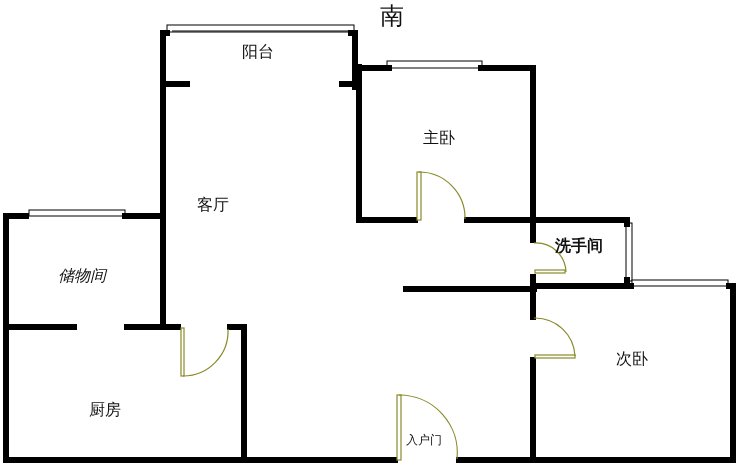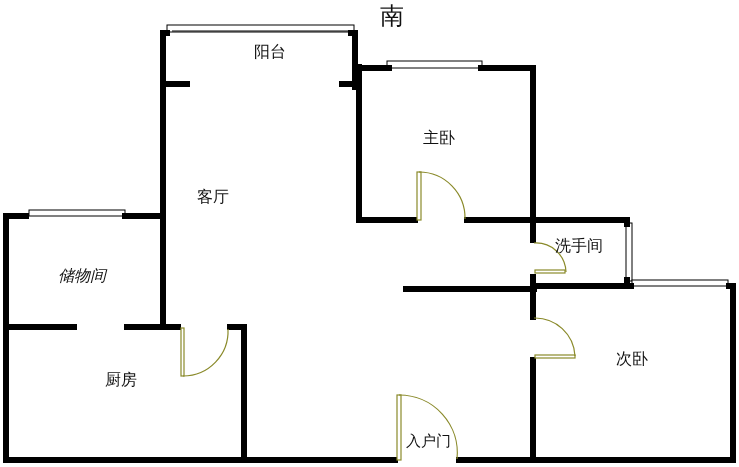--- a/index.html
+++ b/index.html
@@ -1,19 +1,19 @@
 <!DOCTYPE html>
 <html><head>
 <meta charset="utf-8">
 <style>
   html, body { margin:0; padding:0; background:#ffffff; }
   body { width:739px; height:467px; position:relative; overflow:hidden; font-family:"DejaVu Sans", sans-serif; }
   svg { position:absolute; left:0; top:0; }
   .label { position:absolute; font-size:16px; color:#111; white-space:nowrap; line-height:1; }
-  .label.small { font-size:15px; }
+  .label.small { font-size:12px; }
   .label.compass { font-size:24px; }
   .wall { fill:#000; }
   .win-frame { fill:#fff; stroke:#000; stroke-width:1; }
   .door { fill:none; stroke:#8a8a2a; stroke-width:1.2; }
   .door-leaf { fill:#fff; stroke:#8a8a2a; stroke-width:1.2; }
 </style>
 </head>
 <body>
 
 <svg width="739" height="467" viewBox="0 0 739 467">
@@ -95,20 +95,20 @@
     <rect class="door-leaf" x="181" y="328" width="3" height="48"></rect>
     <path class="door" d="M183 376 A45 45 0 0 0 228 329"></path>
   </g>
   <g>
     <rect class="door-leaf" x="397" y="395" width="4" height="65"></rect>
     <path class="door" d="M399 395 A58 58 0 0 1 457 459"></path>
   </g>
 </svg>
 
 <div class="label compass" style="left:380px; top:4px;">南</div>
-<div class="label" style="left:254px; top:44px;">阳台</div>
-<div class="label" style="left:197px; top:189px;">客厅</div>
+<div class="label" style="left:242px; top:44px;">阳台</div>
+<div class="label" style="left:197px; top:197px;">客厅</div>
 <div class="label" style="left:423px; top:130px;">主卧</div>
-<div class="label" style="left:555px; top:238px;">洗手间</div>
+<div class="label" style="left:555px; top:238px;font-weight:bold;">洗手间</div>
 <div class="label" style="left:58px; top:268px;font-style:italic;">储物间</div>
-<div class="label" style="left:89px; top:372px;margin-left:16px;">厨房</div>
+<div class="label" style="left:89px; top:402px;">厨房</div>
 <div class="label" style="left:616px; top:351px;">次卧</div>
 <div class="label small" style="left:406px; top:434px;">入户门</div>
 
 </body></html>

